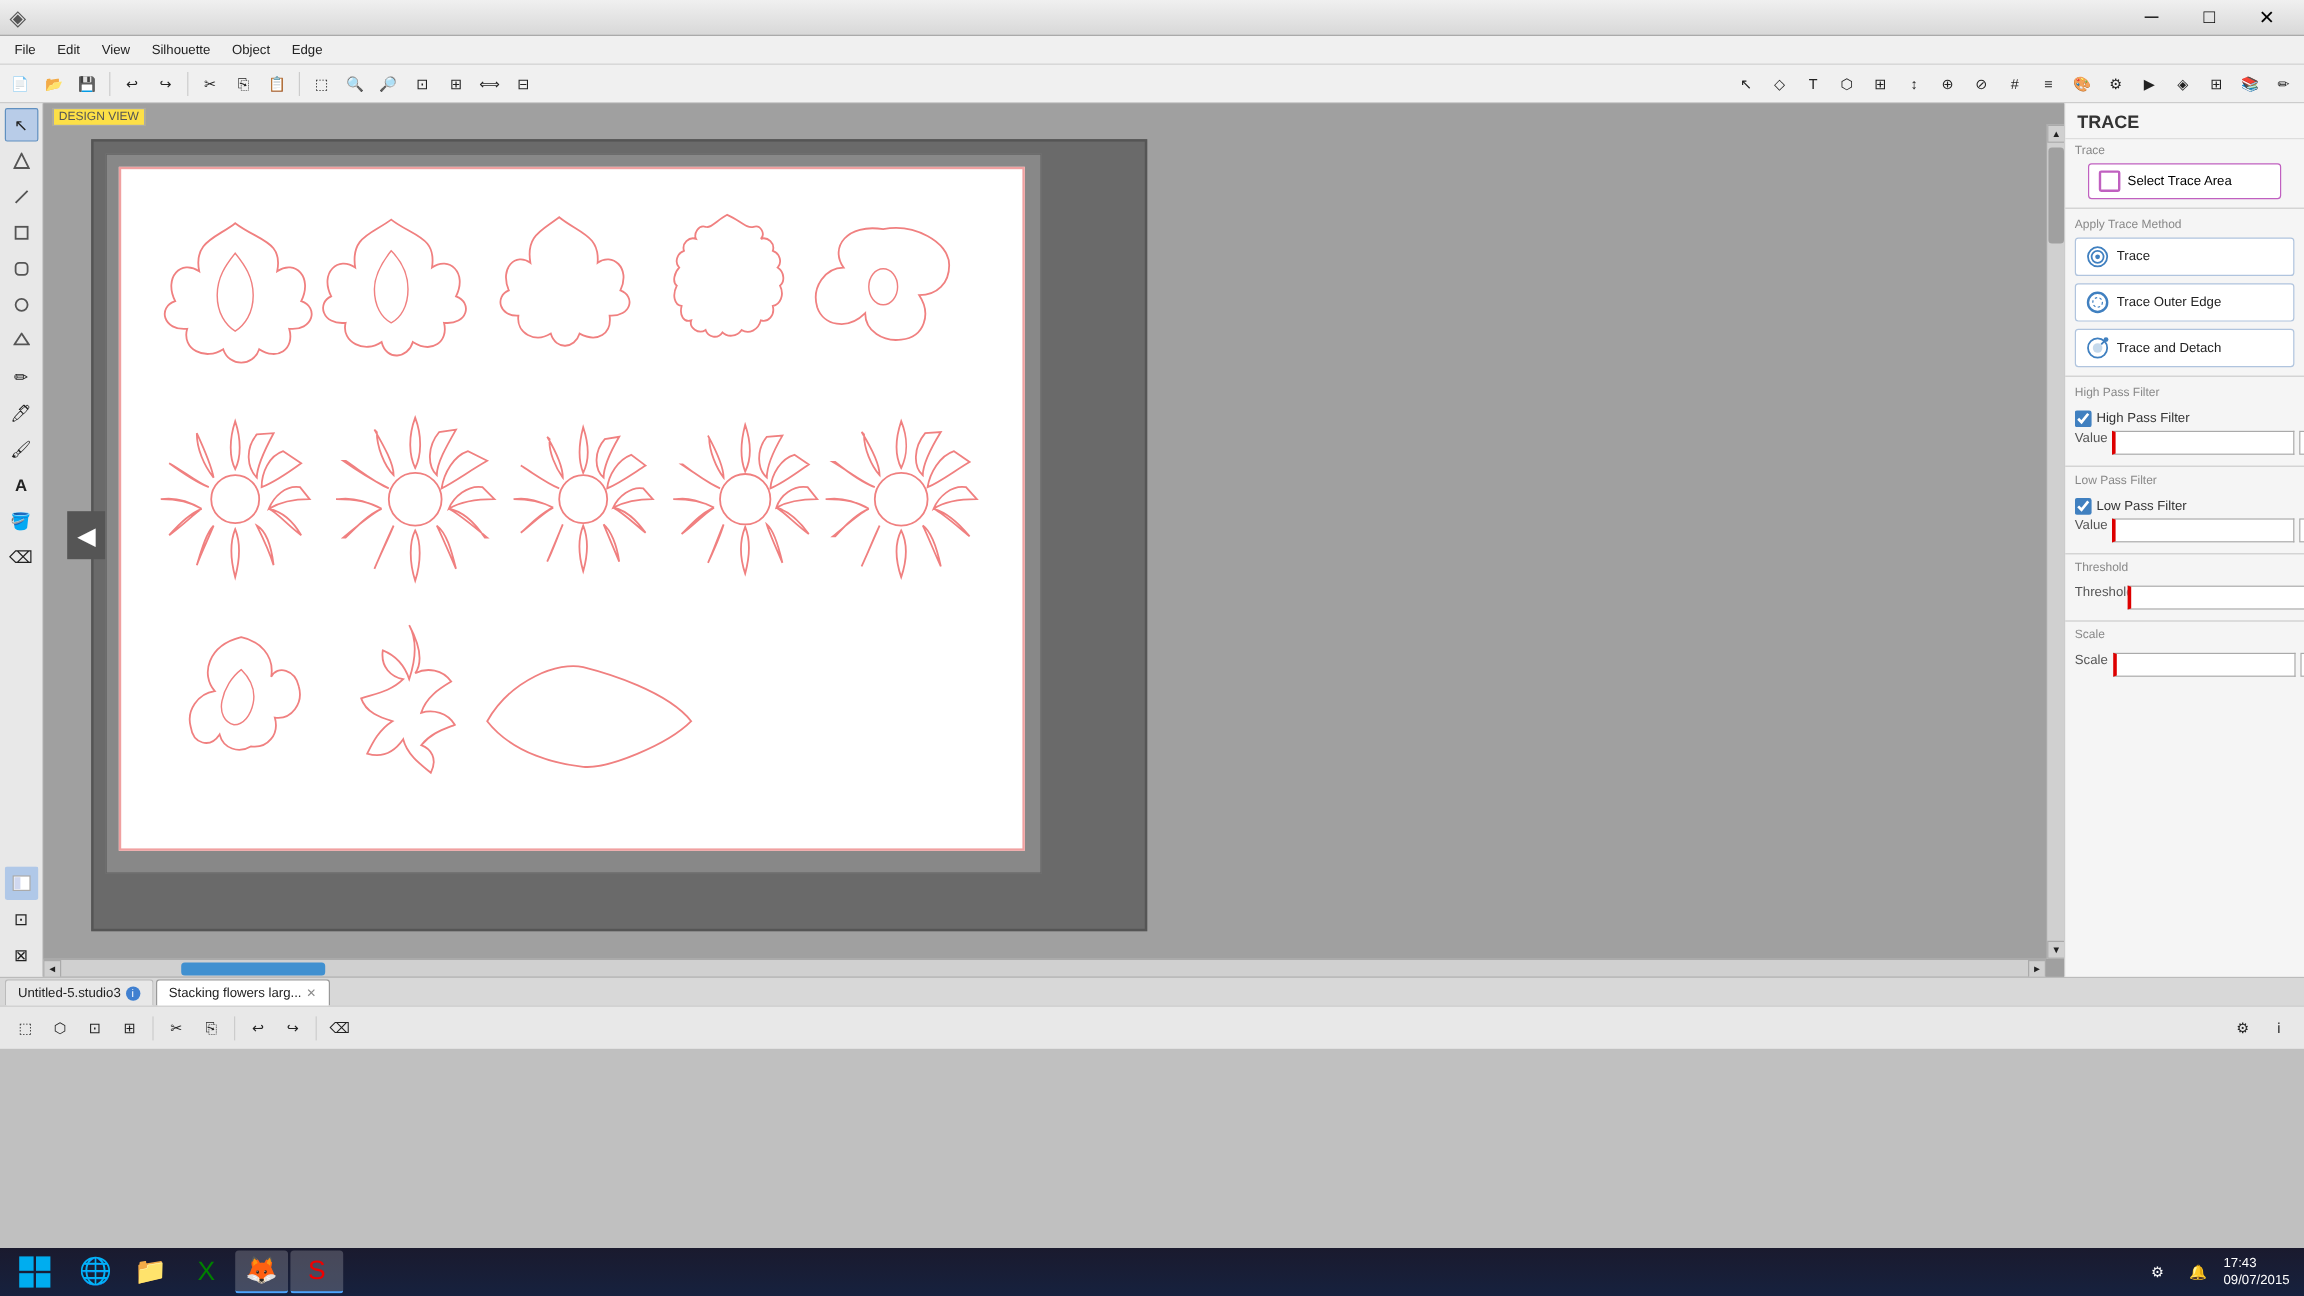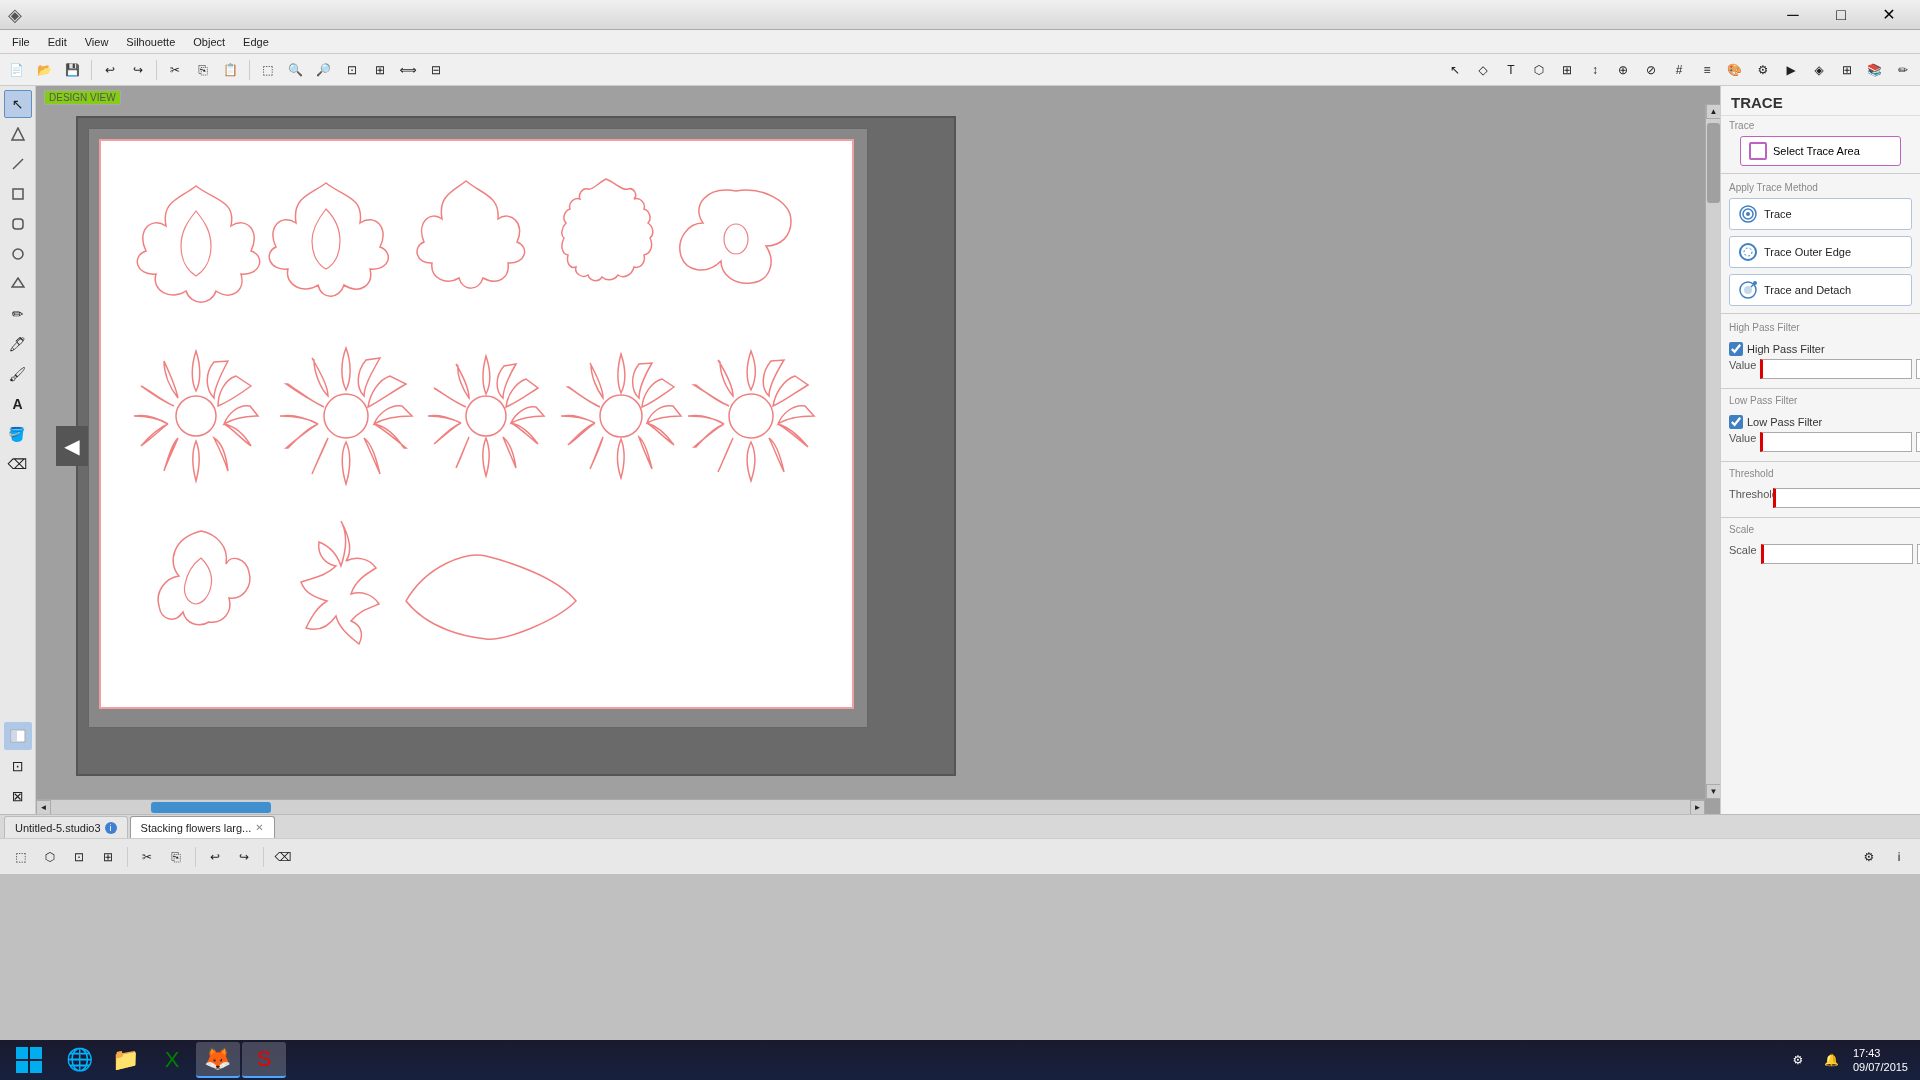--- a/index.html
+++ b/index.html
@@ -54,21 +54,21 @@
       cursor: pointer; border: 1px solid transparent; border-radius: 2px; font-size: 14px;
     }
     .tool-btn.active { background: #b8cce8; border-color: #6090c0; }
 
     
     #canvas-area {
       flex: 1; background: #a0a0a0; overflow: hidden; position: relative;
     }
     #design-view-label {
       position: absolute; top: 4px; left: 8px; font-size: 10px; color: #555;
-      background: #84cc16; padding: 1px 4px; border: 1px solid #aaa;
+      background: #fde047; padding: 1px 4px; border: 1px solid #aaa;
     }
 
     
     #vscroll {
       position: absolute; right: 0; top: 0; width: 15px; height: calc(100% - 15px);
       background: #d0d0d0; border-left: 1px solid #aaa;
     }
     #vscroll-thumb {
       width: 13px; height: 60px; background: #a0a0a0; margin: 2px auto; border-radius: 3px;
     }

